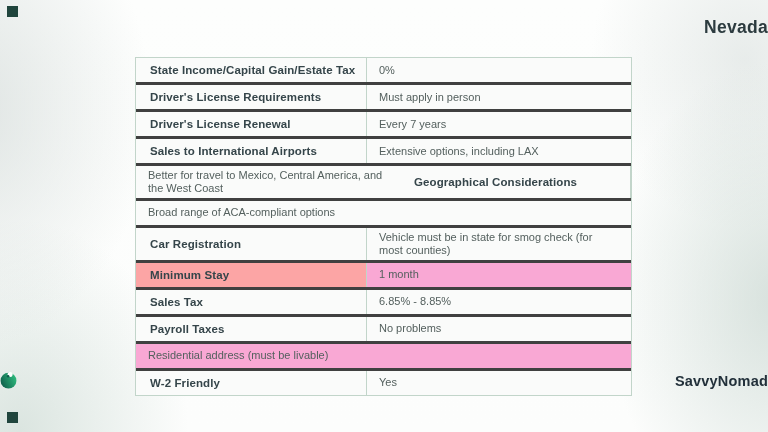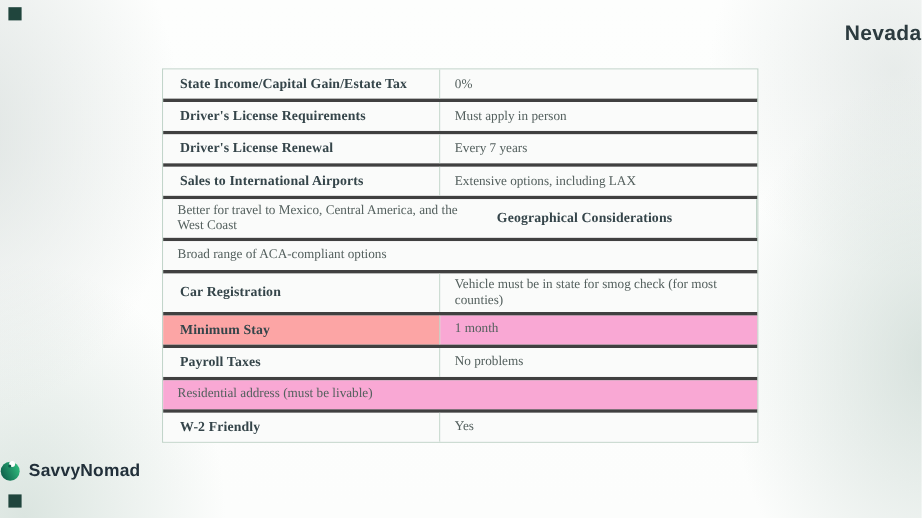--- a/index.html
+++ b/index.html
@@ -17,41 +17,41 @@
   .corner-mark.top{left:7px;top:6px;}
   .corner-mark.bottom{left:7px;top:412px;}
 
   .title{
     position:absolute;top:17px;left:0;right:0;text-align:right;
     font-size:17.5px;font-weight:700;color:#2c3b3f;letter-spacing:0.3px;
   }
 
   .info-table{
     position:absolute;left:135px;top:57px;width:497px;box-sizing:border-box;
-    border:1px solid #c2d5ca;background:#fafbfa;font-family:Liberation Serif, serif;
+    border:1px solid #c2d5ca;background:#fafbfa;
   }
   .row{display:flex;border-top:3px solid #404040;}
   .row:first-child{border-top:none;}
   .cell{box-sizing:border-box;display:flex;align-items:center;}
   .cell.label{
     width:231px;min-height:24px;border-right:1px solid #c2d5ca;
     padding:3px 10px 3px 14px;
     font-size:11.5px;font-weight:700;color:#35454a;letter-spacing:0.1px;
     background:#fafbfa;
   }
   .cell.value{
     flex:1;min-height:24px;padding:3px 14px 3px 12px;
     font-size:11px;color:#54605e;line-height:1.18;background:#fafbfa;
   }
   .row.hl .cell.label{background:#fca5a5;}
   .row.hl .cell.value{background:#f9a8d4;}
 
   .footer{
-    position:absolute;top:384px;left:0;right:0;
-    display:flex;justify-content:flex-start;align-items:center;gap:7px;
+    position:absolute;top:372px;left:0;right:0;
+    display:flex;justify-content:space-between;align-items:center;gap:7px;
   }
   .brand-text{font-size:14.5px;font-weight:700;color:#22303a;letter-spacing:0.2px;}
 </style>
 </head>
 <body>
 
 <div class="corner-mark top"></div>
 <div class="corner-mark bottom"></div>
 
 <div class="title">Nevada</div>
@@ -82,20 +82,24 @@
     </div>
     <div class="row">
       <div class="cell label">Car Registration</div>
       <div class="cell value">Vehicle must be in state for smog check (for most counties)</div>
     </div>
     <div class="row hl">
       <div class="cell label">Minimum Stay</div>
       <div class="cell value">1 month</div>
     </div>
     <div class="row">
+      <div class="cell label">Sales Tax</div>
+      <div class="cell value">6.85% - 8.85%</div>
+    </div>
+    <div class="row">
       <div class="cell label">Payroll Taxes</div>
       <div class="cell value">No problems</div>
     </div>
     <div class="row hl">
       <div class="cell value">Residential address (must be livable)</div>
     </div>
     <div class="row">
       <div class="cell label">W-2 Friendly</div>
       <div class="cell value">Yes</div>
     </div>

